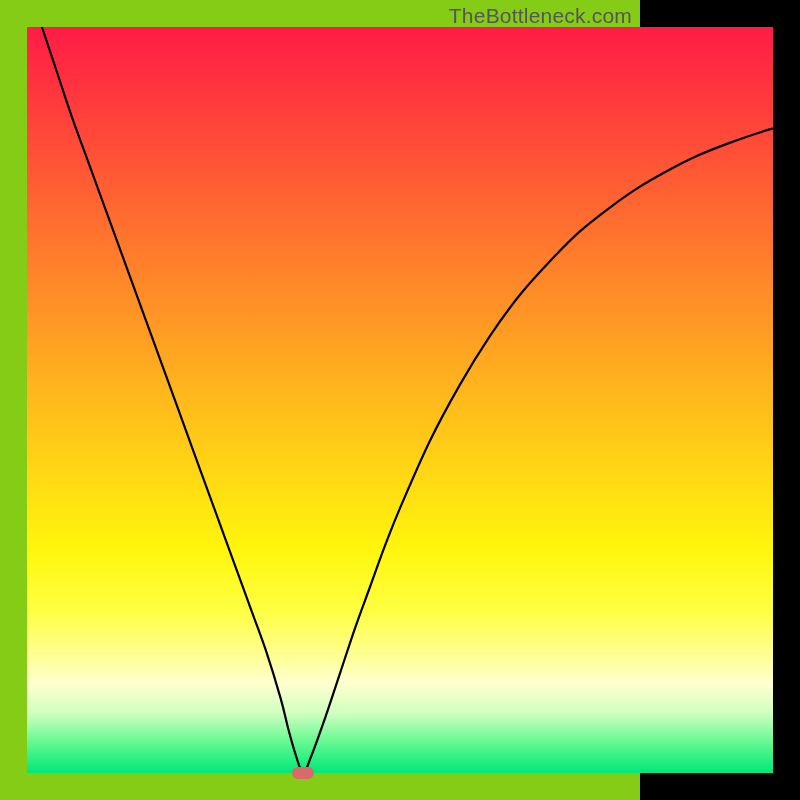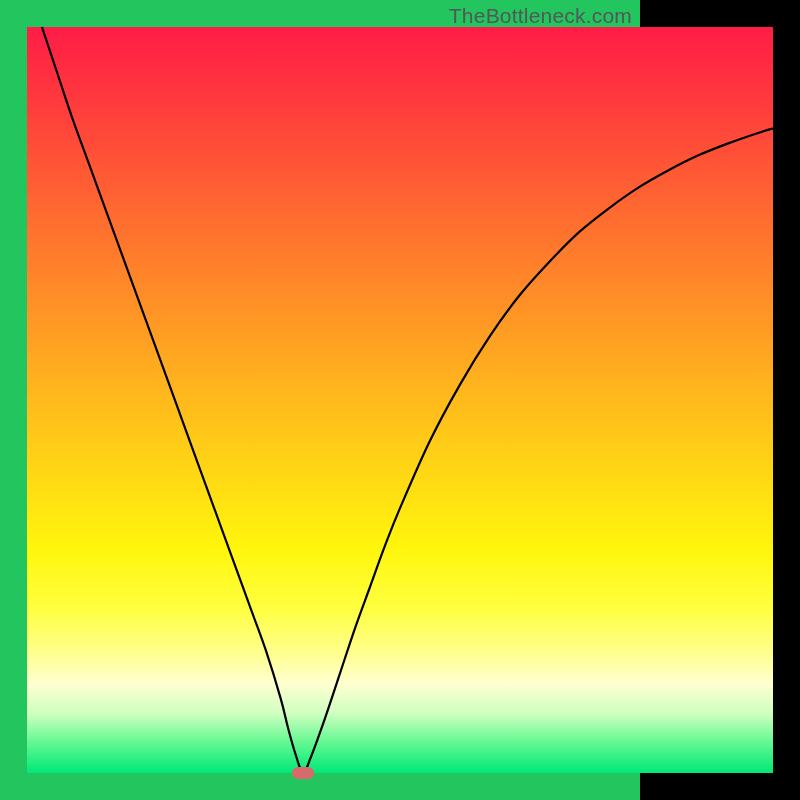--- a/index.html
+++ b/index.html
@@ -1,21 +1,21 @@
 <!DOCTYPE html>
 <html><head>
 <meta charset="utf-8">
 <style>
   * { margin: 0; padding: 0; box-sizing: border-box; }
   html, body { width: 800px; height: 800px; overflow: hidden; background: #000; }
   .frame {
     position: relative;
     width: 640px;
     height: 800px;
-    background: #22c55e;
+    background: #84cc16;
   }
   .plot-area {
     position: absolute;
     left: 27px;
     top: 27px;
     width: 746px;
     height: 746px;
     background: linear-gradient(to bottom,
       #ff1c46 0%,
       #ff3a3d 10%,

